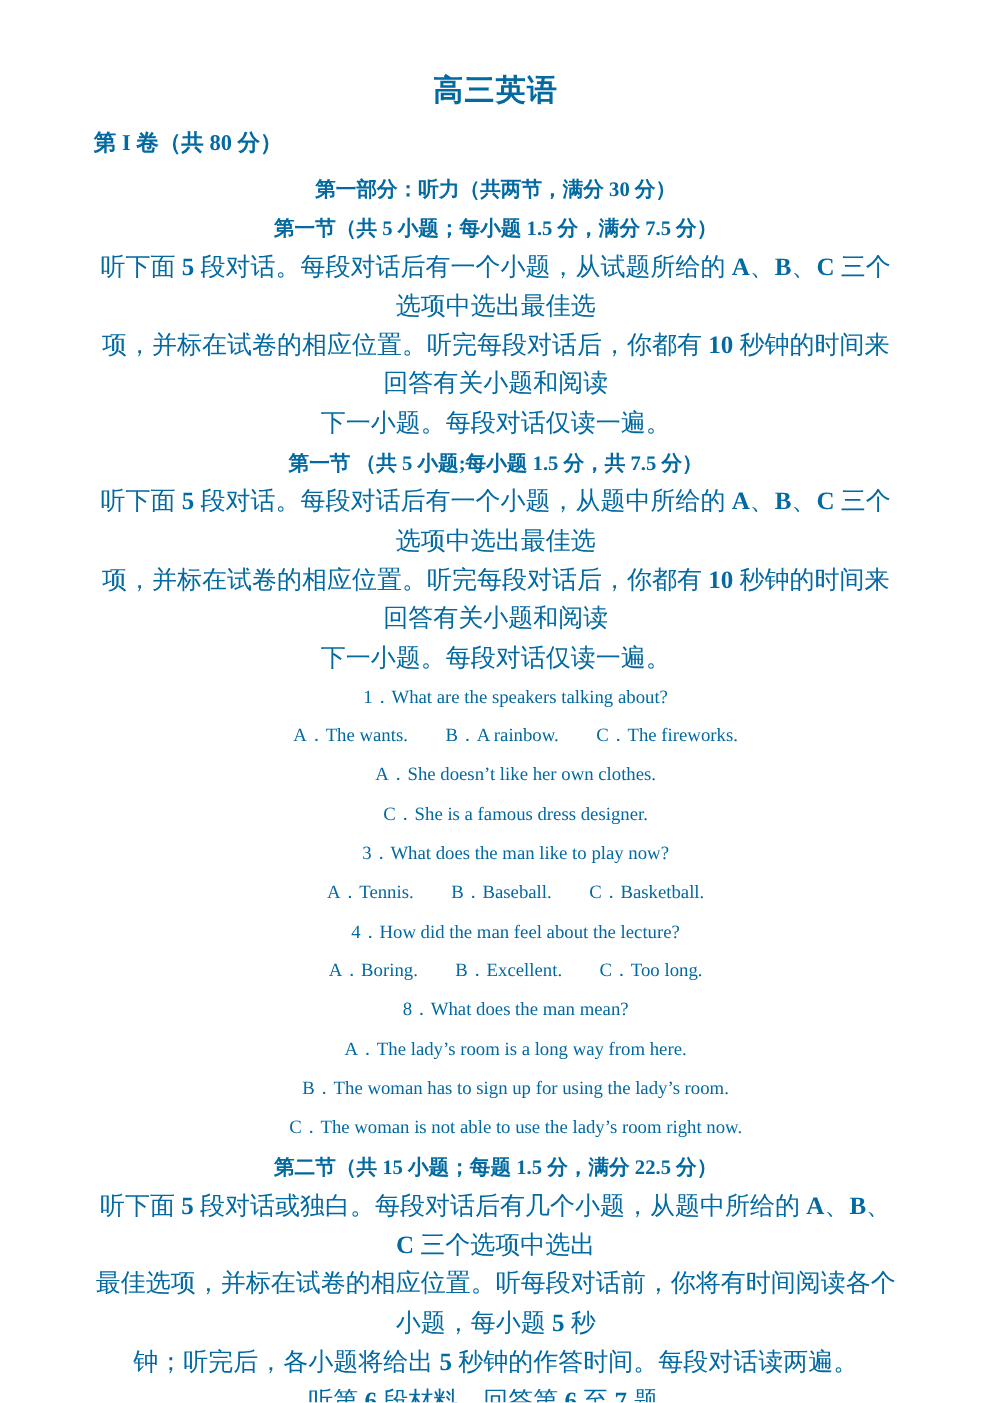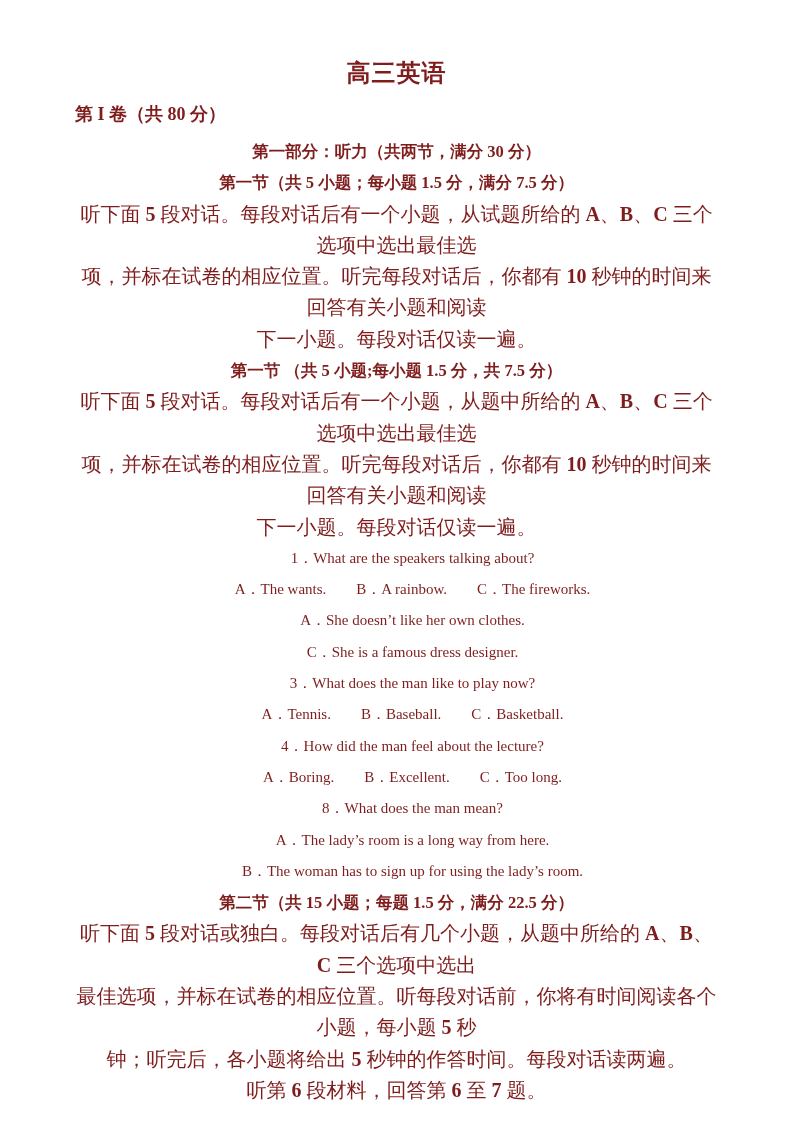--- a/index.html
+++ b/index.html
@@ -3,21 +3,21 @@
 <meta charset="utf-8">
 <style>
   html,body{margin:0;padding:0;background:#ffffff;}
   .page{
     position:relative;
     width:793px;height:1122px;
     background:#ffffff;
     box-sizing:border-box;
     padding:58px 75px 0 75px;
     font-family:"Liberation Serif","DejaVu Serif",serif;
-    color:#7f1d1d;
+    color:#0369a1;
     overflow:hidden;
   }
   .title{
     text-align:center;
     font-weight:bold;
     font-size:24px;
     line-height:30px;
     margin-bottom:13px;
     letter-spacing:1px;
   }
@@ -59,19 +59,20 @@
       <div class="line en">A．The wants.　　B．A rainbow.　　C．The fireworks.</div>
       <div class="line en">A．She doesn’t like her own clothes.</div>
       <div class="line en">C．She is a famous dress designer.</div>
       <div class="line en">3．What does the man like to play now?</div>
       <div class="line en">A．Tennis.　　B．Baseball.　　C．Basketball.</div>
       <div class="line en">4．How did the man feel about the lecture?</div>
       <div class="line en">A．Boring.　　B．Excellent.　　C．Too long.</div>
       <div class="line en">8．What does the man mean?</div>
       <div class="line en">A．The lady’s room is a long way from here.</div>
       <div class="line en">B．The woman has to sign up for using the lady’s room.</div>
+      <div class="line en">C．The woman is not able to use the lady’s room right now.</div>
       <div class="line heading">第二节（共 15 小题；每题 1.5 分，满分 22.5 分）</div>
       <div class="line cn">听下面 <b>5</b> 段对话或独白。每段对话后有几个小题，从题中所给的 <b>A</b>、<b>B</b>、<b>C</b> 三个选项中选出</div>
       <div class="line cn">最佳选项，并标在试卷的相应位置。听每段对话前，你将有时间阅读各个小题，每小题 <b>5</b> 秒</div>
       <div class="line cn">钟；听完后，各小题将给出 <b>5</b> 秒钟的作答时间。每段对话读两遍。</div>
       <div class="line cn">听第 <b>6</b> 段材料，回答第 <b>6</b> 至 <b>7</b> 题。</div>
     </div>
 </div>
 
 </body></html>

